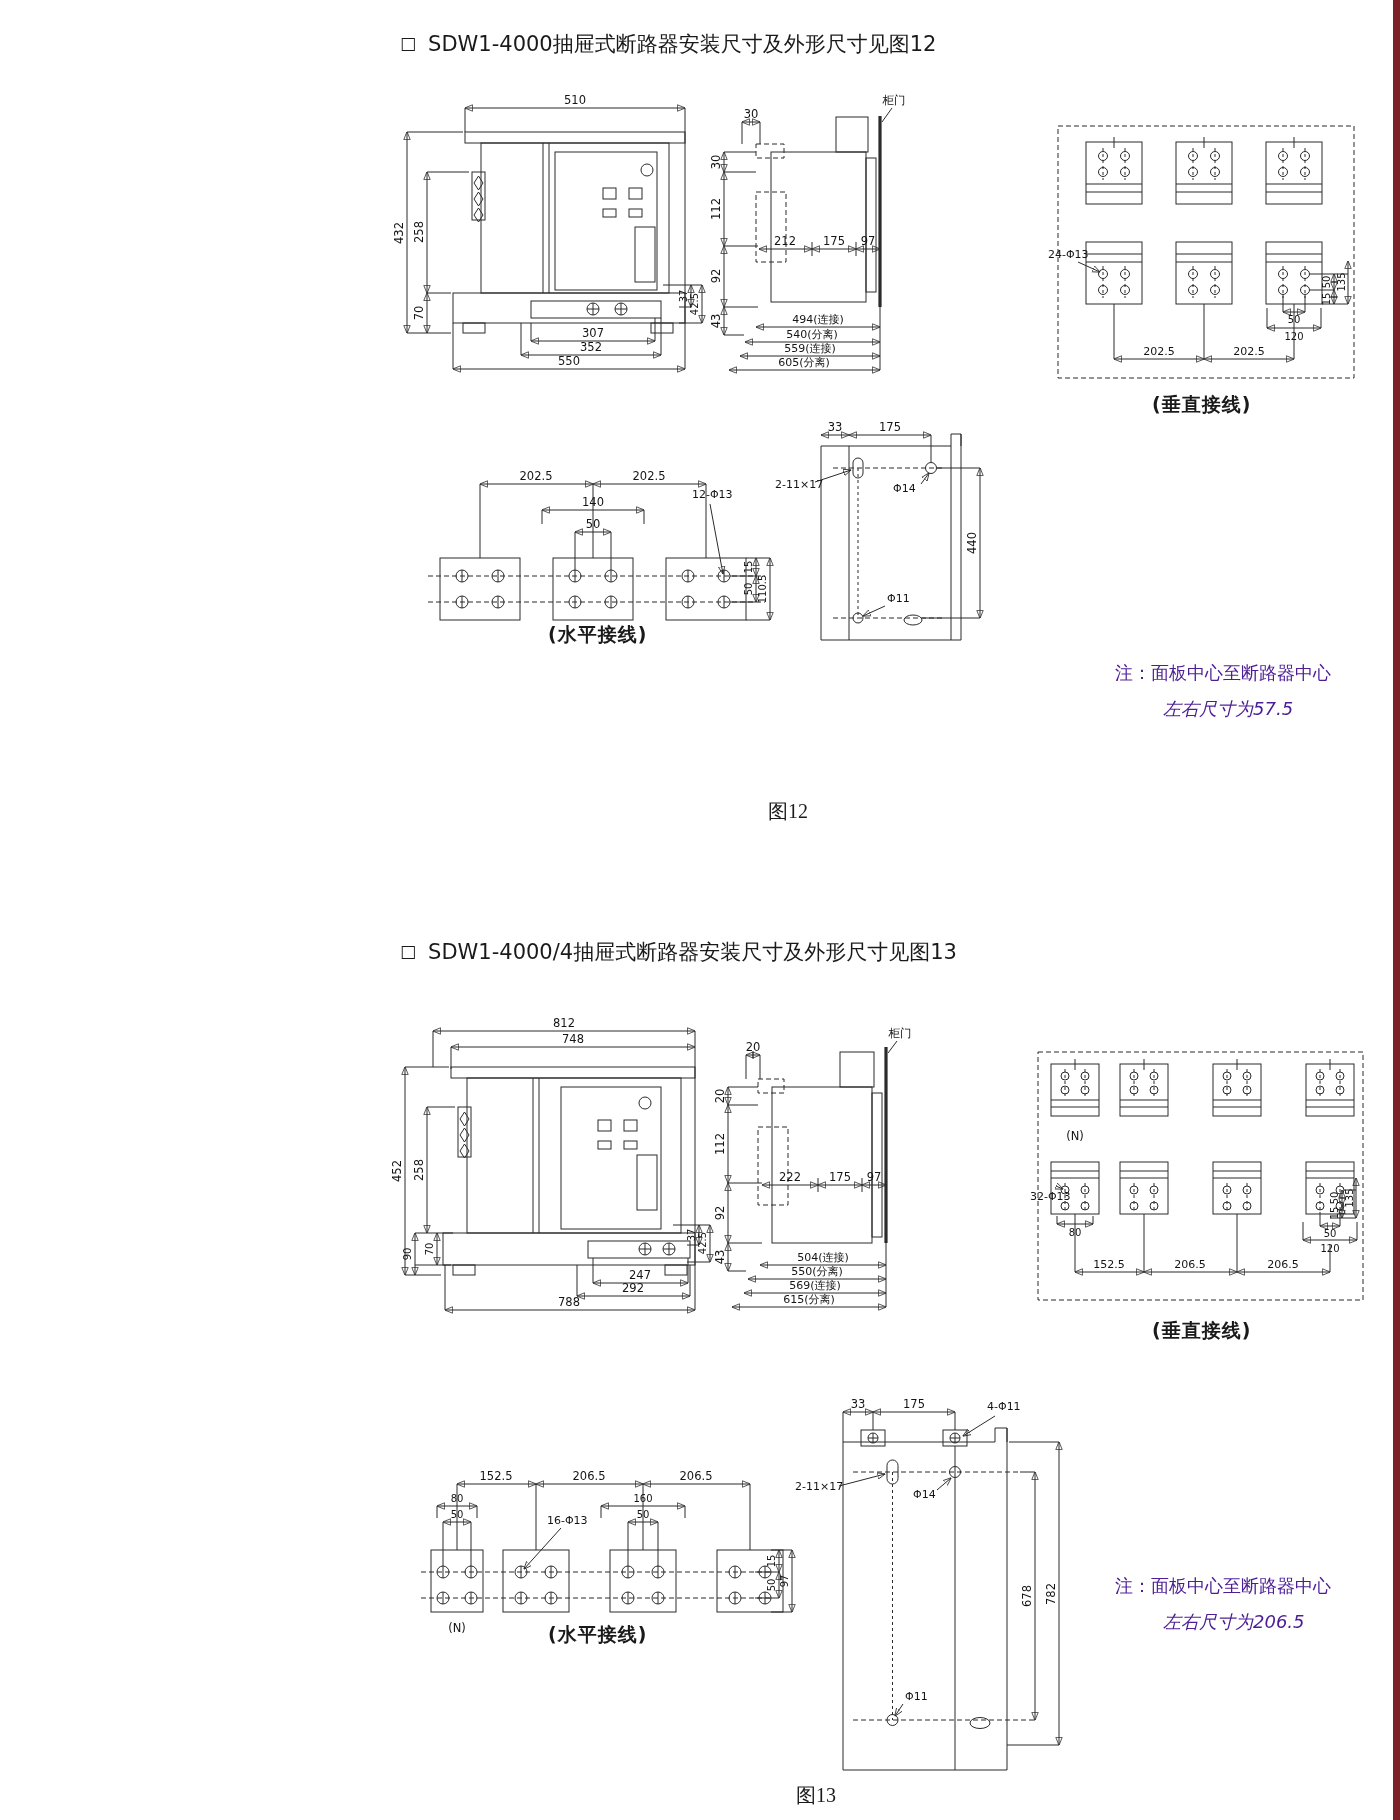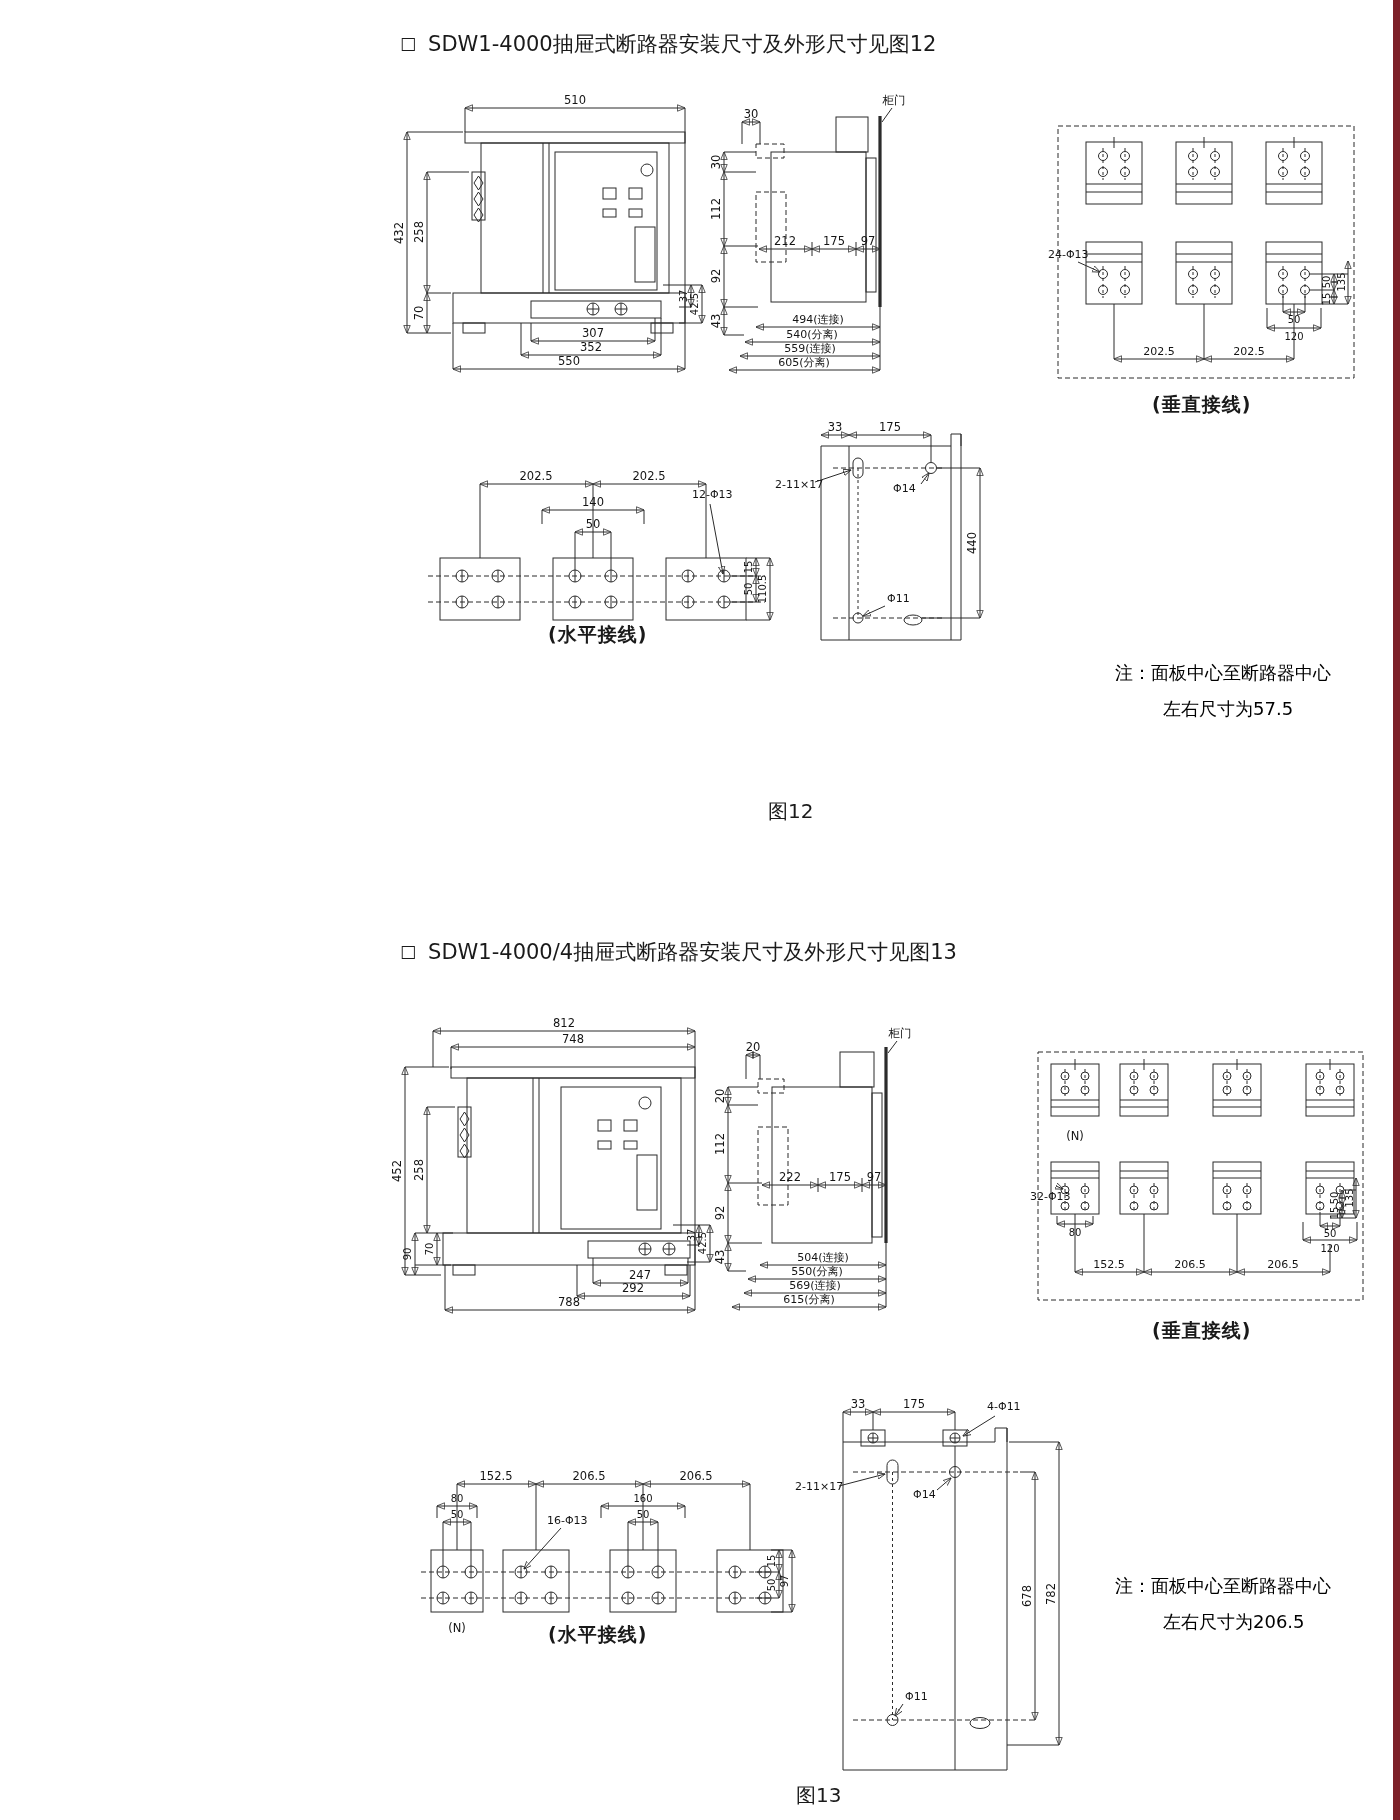--- a/index.html
+++ b/index.html
@@ -3,23 +3,23 @@
 <meta charset="utf-8">
 <style>
   * { margin:0; padding:0; box-sizing:border-box; }
   html,body { background:#ffffff; }
   body { font-family:"DejaVu Sans","Liberation Sans",sans-serif; color:#1c1c1c; }
   .page { position:relative; width:1400px; height:1820px; background:#fff; overflow:hidden; }
   .rightbar { position:absolute; top:0; right:0; width:7px; height:100%; background:#7d2129; }
   .heading { position:absolute; font-size:21px; color:#1a1a1a; display:flex; align-items:center; gap:12px; white-space:nowrap; }
   .heading .bullet { font-size:17px; position:relative; top:-1px; }
   .fig-label { position:absolute; font-size:19px; color:#1a1a1a; letter-spacing:1px;font-weight:bold; }
-  .caption { position:absolute; font-size:20px; color:#1a1a1a; }
-  .note { position:absolute; font-size:18px; line-height:2.0; color:#000000; }
-  .note .l2 { padding-left:48px; }
+  .caption { position:absolute; font-size:20px; color:#1a1a1a;font-family:Liberation Serif, serif; }
+  .note { position:absolute; font-size:18px; line-height:2.0; color:#4c1d95; }
+  .note .l2 { padding-left:48px;font-style:italic; }
   svg.drw { position:absolute; overflow:visible; }
   .drw line,.drw path,.drw rect,.drw circle,.drw ellipse,.drw polyline { stroke:#2b2b2b; fill:none; stroke-width:1; }
   .drw .dash { stroke-dasharray:5 3; }
   .drw .dash2 { stroke-dasharray:3 3; }
   .drw .thick { stroke-width:3.2; }
   .drw text { fill:#141414; stroke:none; font-family:"DejaVu Sans","Liberation Sans",sans-serif; font-size:11.5px; }
   .drw .mid { text-anchor:middle; }
   .drw .s { font-size:10px; }
   .drw .m { font-size:11px; }
   .drw .dim { marker-start:url(#arw); marker-end:url(#arw); }

